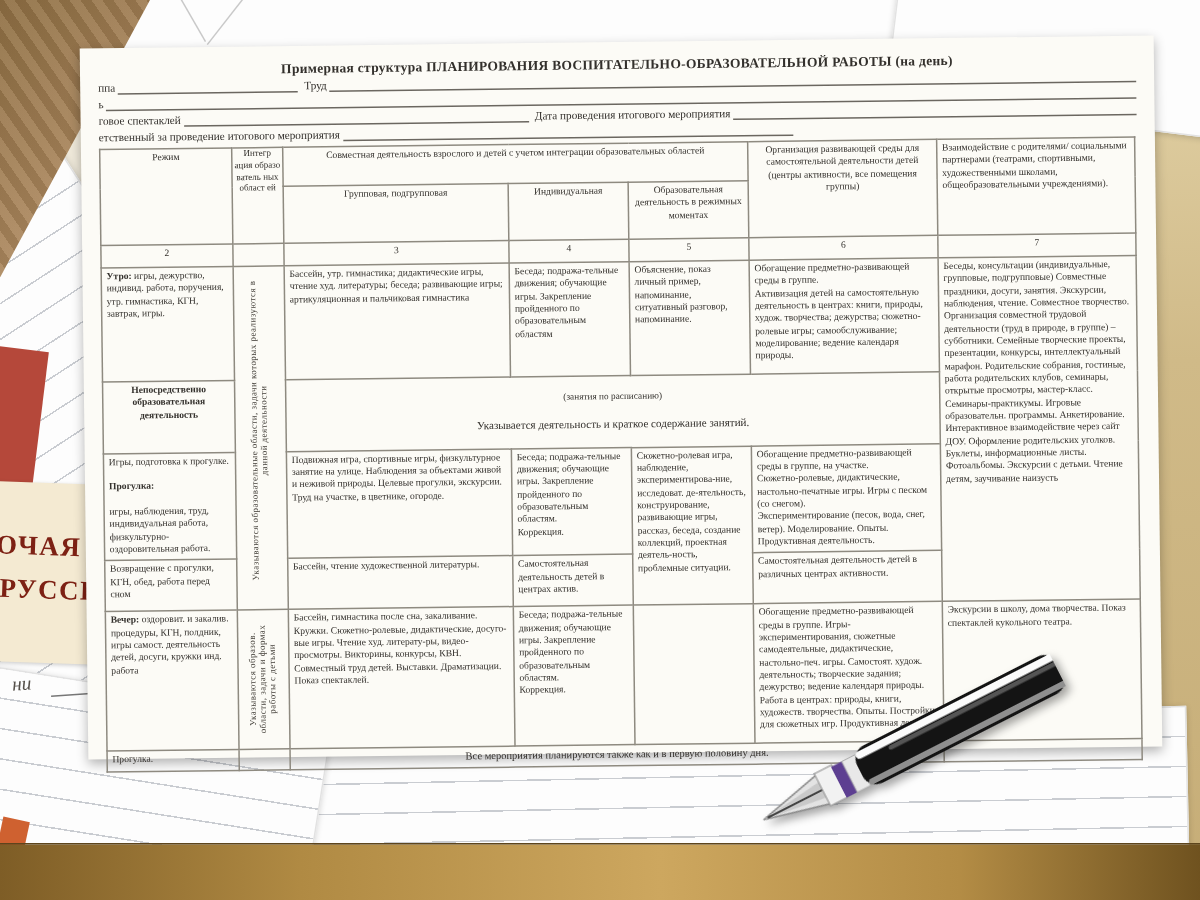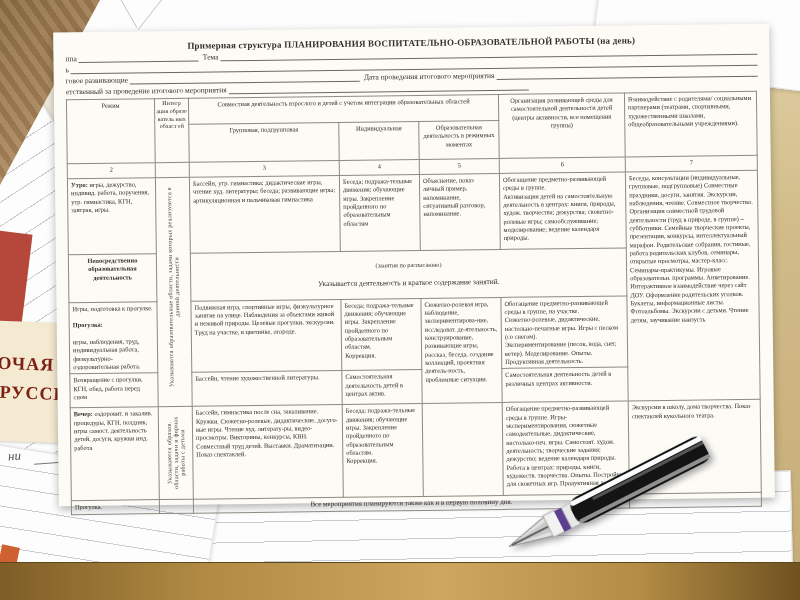--- a/index.html
+++ b/index.html
@@ -99,29 +99,29 @@
   <div class="handwriting">ни</div>
   <div class="hand-line"></div>
   <div class="red-sliver"></div>
 
   <div class="doc">
     <div class="doc-title">Примерная структура  ПЛАНИРОВАНИЯ ВОСПИТАТЕЛЬНО-ОБРАЗОВАТЕЛЬНОЙ РАБОТЫ (на день)</div>
 
     <div class="form-line">
       <span class="fl-label">ппа</span>
       <span class="blank g1"></span>
-      <span class="fl-label">Тема</span>
+      <span class="fl-label">Труд</span>
       <span class="blank grest"></span>
     </div>
     <div class="form-line">
       <span class="fl-label">ь</span>
       <span class="blank grest"></span>
     </div>
     <div class="form-line">
-      <span class="fl-label">говое развивающие</span>
+      <span class="fl-label">говое спектаклей</span>
       <span class="blank g2"></span>
       <span class="fl-label">Дата проведения итогового мероприятия</span>
       <span class="blank grest"></span>
     </div>
     <div class="form-line">
       <span class="fl-label">етственный за проведение итогового мероприятия</span>
       <span class="blank g3"></span>
     </div>
 
     <table class="plan">

